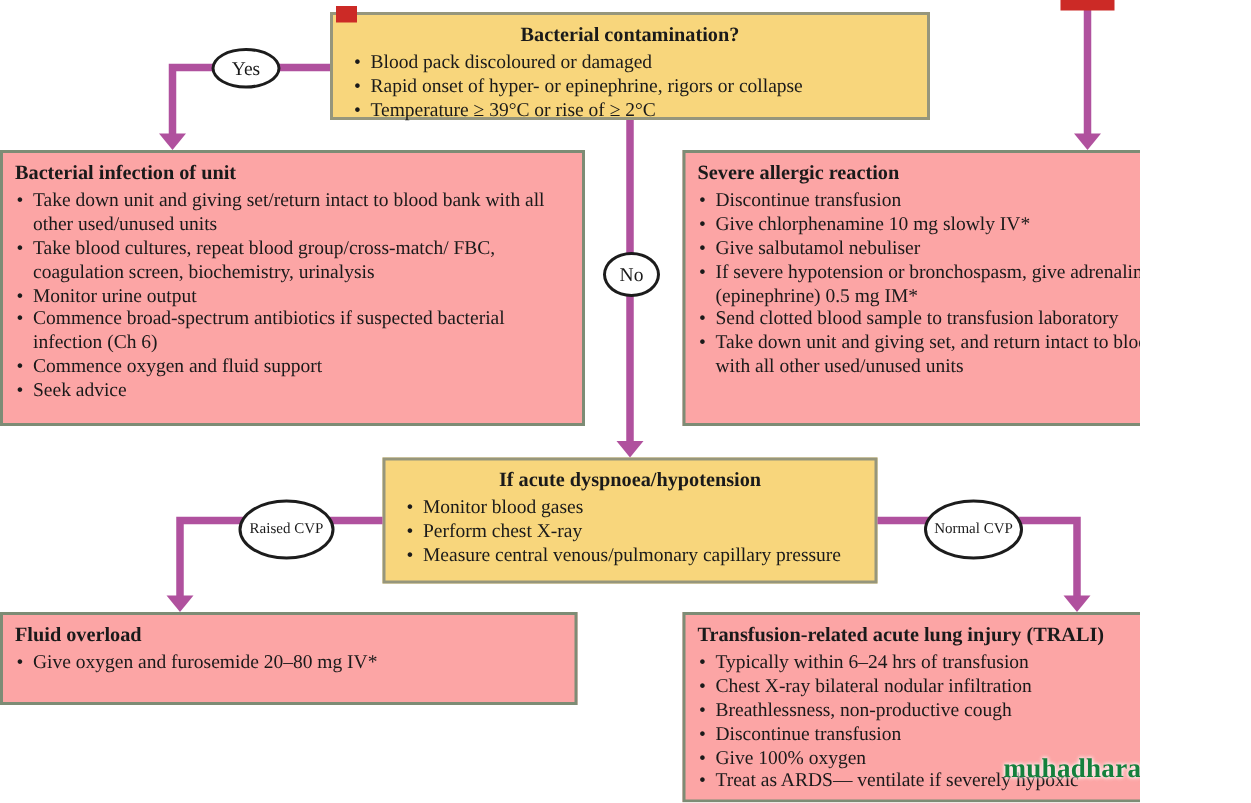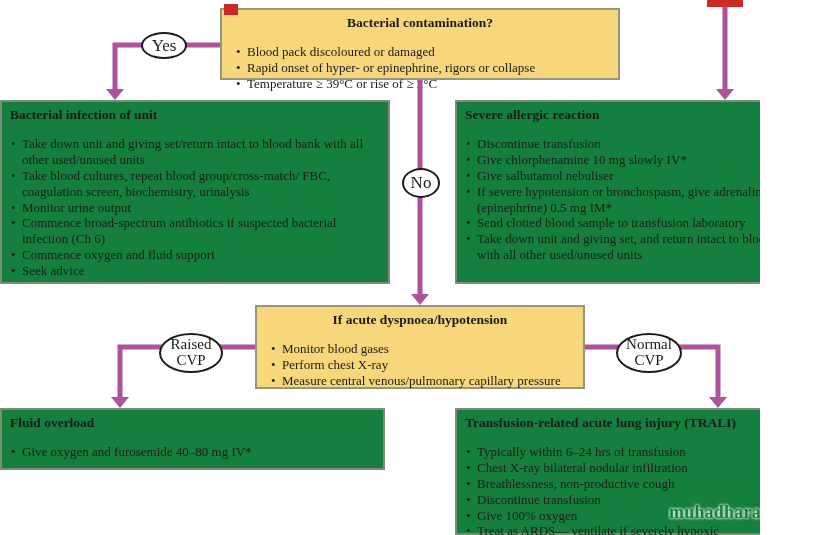--- a/index.html
+++ b/index.html
@@ -2,33 +2,33 @@
 <html><head>
 <meta charset="utf-8">
 <style>
   html,body{margin:0;padding:0;background:#fff;}
   .canvas{
     position:relative;width:760px;height:535px;overflow:hidden;background:#fff;
     font-family:Liberation Serif, serif;color:#1a1a1a;
   }
   .box{position:absolute;box-sizing:border-box;padding:5px 8px 4px 8px;z-index:2;}
   .yellow{background:#f8d67c;border:2px solid #96967c;}
-  .green{background:#15803d;border:2px solid #7d8c75;}
+  .green{background:#fca5a5;border:2px solid #7d8c75;}
   .title{font-weight:bold;font-size:13.5px;line-height:1.2;}
   .title.center{text-align:center;}
-  ul.bullets{margin:13px 0 0 0;padding:0;list-style:none;font-size:13px;line-height:1.22;}
+  ul.bullets{margin:2px 0 0 0;padding:0;list-style:none;font-size:13px;line-height:1.22;}
   ul.bullets li{position:relative;padding-left:12px;}
   ul.bullets li::before{content:"\2022";position:absolute;left:1px;}
   .yellow ul.bullets{margin-left:5px;}
   .oval{
     position:absolute;z-index:4;background:#fff;border:2px solid #1c1c1c;border-radius:50%;
     display:flex;align-items:center;justify-content:center;text-align:center;
-    font-size:17px;line-height:1.05;box-sizing:border-box;
+    font-size:13px;line-height:1.05;box-sizing:border-box;
   }
-  .oval.small-text{font-size:15px;}
+  .oval.small-text{font-size:10px;}
   .arrows{position:absolute;left:0;top:0;z-index:3;pointer-events:none;}
   .watermark{
     position:absolute;left:656px;top:502px;z-index:6;
     font-weight:bold;font-size:18px;color:#15803d;letter-spacing:.2px;
     text-shadow:0 0 3px #fff,0 0 3px #fff;
     padding-left:13px;
   }
 </style>
 </head>
 <body>
@@ -94,21 +94,21 @@
     <ul class="bullets">
         <li>Monitor blood gases</li>
         <li>Perform chest X-ray</li>
         <li>Measure central venous/pulmonary capillary pressure</li>
       </ul>
   </div>
 
   <div class="box green" style="left:0;top:408px;width:385px;height:62px;">
     <div class="title">Fluid overload</div>
     <ul class="bullets">
-        <li>Give oxygen and furosemide 40–80 mg IV*</li>
+        <li>Give oxygen and furosemide 20–80 mg IV*</li>
       </ul>
   </div>
 
   <div class="box green" style="left:455px;top:408px;width:379px;height:127px;">
     <div class="title">Transfusion-related acute lung injury (TRALI)</div>
     <ul class="bullets">
         <li>Typically within 6–24 hrs of transfusion</li>
         <li>Chest X-ray bilateral nodular infiltration</li>
         <li>Breathlessness, non-productive cough</li>
         <li>Discontinue transfusion</li>

